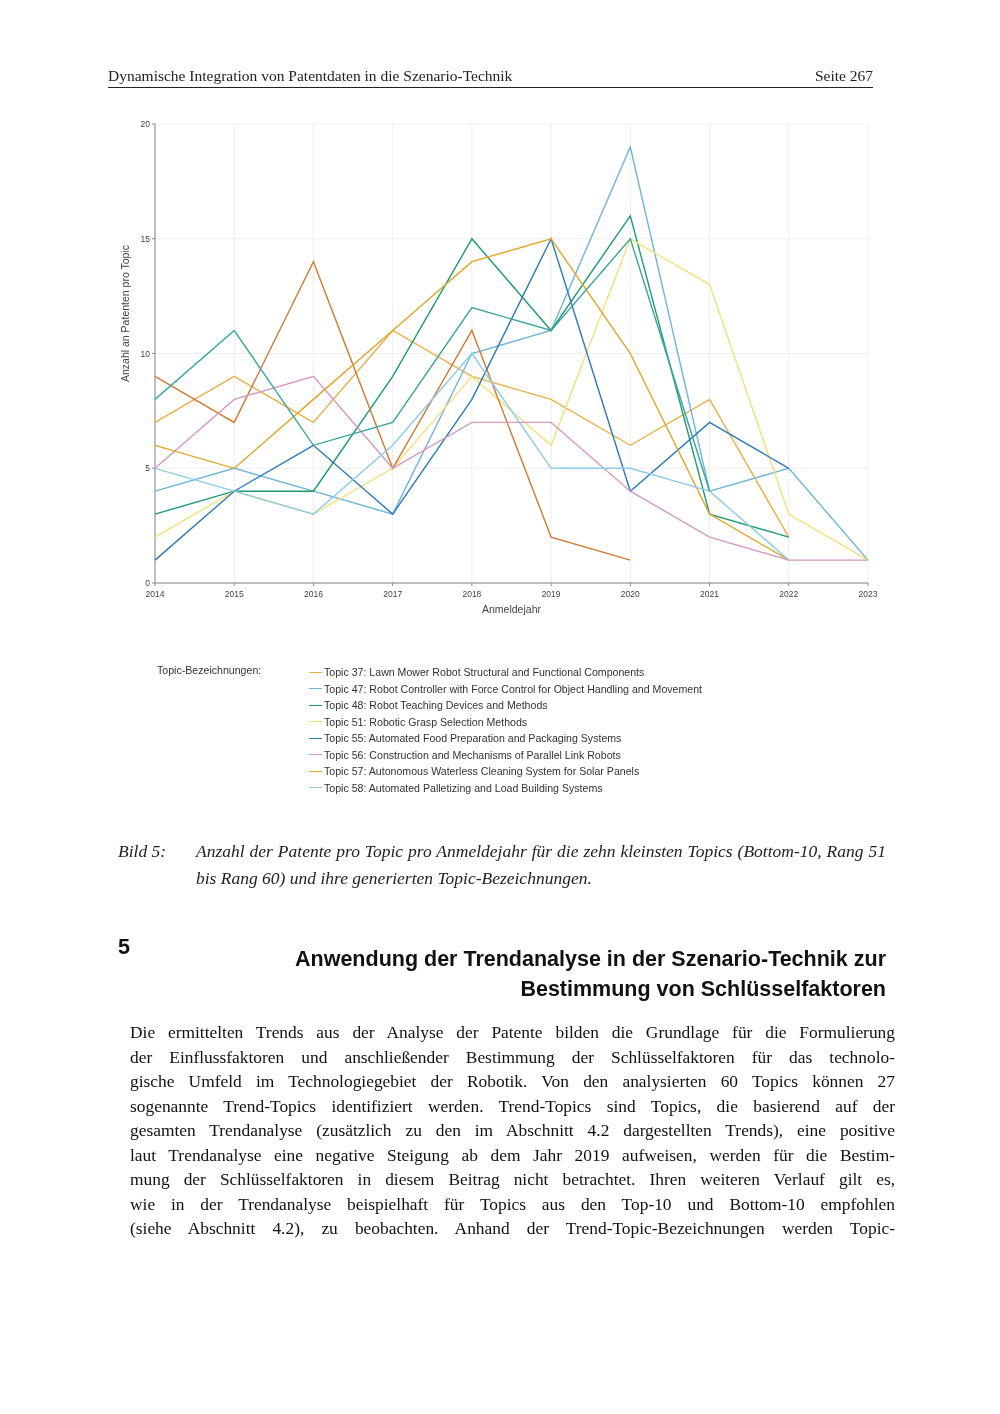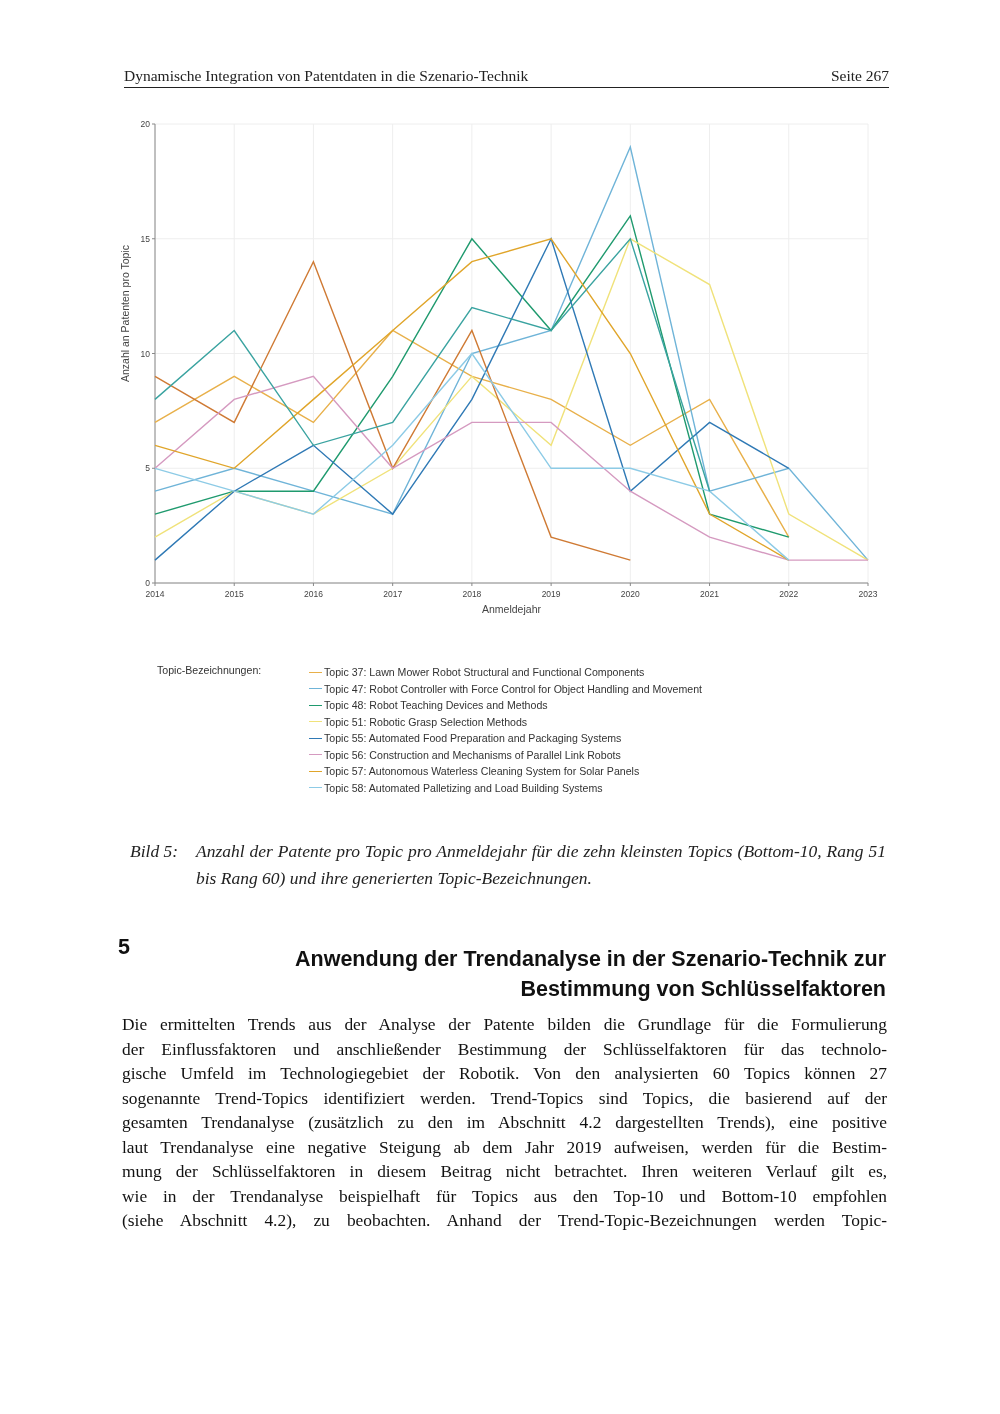--- a/index.html
+++ b/index.html
@@ -1,52 +1,52 @@
 <!DOCTYPE html>
 <html><head>
 <meta charset="utf-8">
 <style>
   html, body { margin: 0; padding: 0; background: #ffffff; }
   body { width: 1000px; height: 1414px; position: relative; overflow: hidden; }
   .page { position: absolute; left: 0; top: 0; width: 1000px; height: 1414px; }
   .running-header {
-    position: absolute; left: 124px; top: 66px; width: 765px; height: 22px;
+    position: absolute; left: 108px; top: 66px; width: 765px; height: 22px;
     border-bottom: 1.2px solid #222;
     font-family: "Liberation Serif", serif; font-size: 15.5px; color: #222;
     display: flex; justify-content: space-between; align-items: flex-end;
     padding-bottom: 2px; box-sizing: border-box;
   }
   .figure { position: absolute; left: 110px; top: 110px; width: 780px; height: 710px; }
   .figure svg { position: absolute; left: 0; top: 0; }
   .legend {
     position: absolute; left: 157px; top: 648px; width: 620px;
     font-family: "Liberation Sans", sans-serif; font-size: 10.6px; color: #333;
   }
   .legend-title { position: absolute; left: 0; top: 16px; }
   .legend-list { position: absolute; left: 136px; top: 0; margin: 16px; padding: 0; list-style: none; }
   .legend-item { height: 16.5px; display: flex; align-items: center; white-space: nowrap; }
   .legend-swatch { display: inline-block; width: 13px; height: 0; border-top: 1.6px solid #999; margin-right: 2px; }
   .caption {
     position: absolute; left: 118px; top: 838px; width: 765px;
     font-family: "Liberation Serif", serif; font-style: italic; font-size: 17.5px; color: #222;
     line-height: 27px;
   }
-  .caption-label { position: absolute; left: 12px; top: 0; }
+  .caption-label { position: absolute; left: 0; top: 0; }
   .caption-text { position: absolute; left: 78px; top: 0; width: 690px; text-align: justify; }
   .section-heading {
     position: absolute; left: 118px; top: 932px; width: 770px;
     font-family: "Liberation Sans", sans-serif; font-weight: bold; font-size: 21.5px; color: #111;
     line-height: 30px;
   }
   .section-number { position: absolute; left: 0; top: 0; }
   .section-title { position: absolute; left: 60px; top: 12px; width: 708px; text-align: right; }
   .body-text {
     position: absolute; left: 118px; top: 1008px; width: 765px;
     font-family: "Liberation Serif", serif; font-size: 17.4px; color: #111;
-    line-height: 24.5px; text-align: justify; margin: 4px;
+    line-height: 24.5px; text-align: justify; margin: 12px;
   }
   .body-line { display: block; text-align: justify; text-align-last: justify; white-space: nowrap; }
 </style>
 </head>
 <body>
 
 <div class="page">
 
   <div class="running-header">
     <span>Dynamische Integration von Patentdaten in die Szenario-Technik</span>

